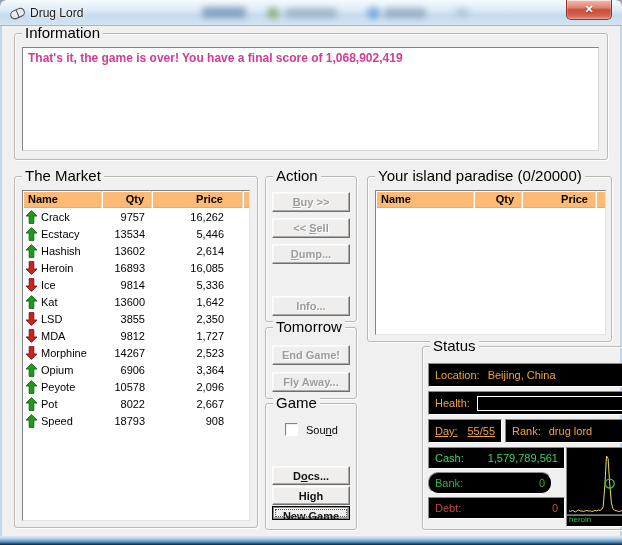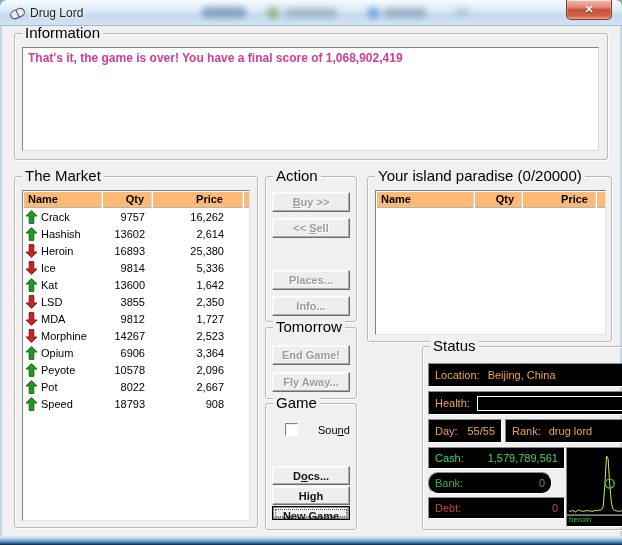--- a/index.html
+++ b/index.html
@@ -59,21 +59,21 @@
 
   
   .btn{position:absolute;left:6px;width:78px;height:20px;background:#efeeed;
     border:1px solid;border-color:#fdfdfd #6e6e6e #6e6e6e #fdfdfd;
     box-shadow:inset -1px -1px 0 #a9a9a9,inset 1px 1px 0 #f8f8f8;
     font-size:11px;text-align:center;line-height:17px;color:#111;cursor:pointer;
     font-family:"Liberation Sans",sans-serif;font-weight:bold;}
   .btn.disabled{color:#9c9c9c;text-shadow:1px 1px 0 #fff;cursor:default;}
   .btn.default{border-color:#000;box-shadow:inset 0 0 0 1px #8a8a8a,inset -2px -2px 0 #a9a9a9,inset 2px 2px 0 #f8f8f8;
     outline:1px dotted #555;outline-offset:-4px;}
-  .checkbox-row{position:absolute;left:19px;display:flex;align-items:center;gap:20px;font-size:11px;cursor:pointer;}
+  .checkbox-row{position:absolute;left:19px;display:flex;align-items:center;gap:8px;font-size:11px;cursor:pointer;}
   .checkbox{width:13px;height:13px;background:#fff;border:1px solid;
     border-color:#848484 #fff #fff #848484;box-shadow:inset 1px 1px 0 #4d4d4d1a;}
 
   
   .spanel{position:absolute;background:#000;border:1px solid;border-color:#8a8a8a #fff #fff #8a8a8a;
     display:flex;align-items:center;font-size:11px;padding:0 6px;white-space:nowrap;overflow:hidden;}
   .amber{color:var(--status-amber);} .grn{color:var(--cash-green);}
   .grn2{color:var(--bank-green);} .red{color:var(--debt-red);}
   .sp-between{justify-content:space-between;}
   .lbl-gap{margin-right:8px;}
@@ -139,36 +139,48 @@
               <div class="num m-qty">9757</div>
               <div class="num m-price">16,262</div>
             </div>
             <div class="lv-row">
               <div class="c-name m-name">
                 <span class="trend up">
                   <svg width="11" height="14" viewBox="0 0 12 14">
                     <polygon points="6,0 12,6 8.6,6 8.6,14 3.4,14 3.4,6 0,6" fill="currentColor" stroke="#0b4d0b" stroke-width="0.8"></polygon>
                   </svg>
                 </span>
+                <span>Ecstacy</span>
+              </div>
+              <div class="num m-qty">13534</div>
+              <div class="num m-price">5,446</div>
+            </div>
+            <div class="lv-row">
+              <div class="c-name m-name">
+                <span class="trend up">
+                  <svg width="11" height="14" viewBox="0 0 12 14">
+                    <polygon points="6,0 12,6 8.6,6 8.6,14 3.4,14 3.4,6 0,6" fill="currentColor" stroke="#0b4d0b" stroke-width="0.8"></polygon>
+                  </svg>
+                </span>
                 <span>Hashish</span>
               </div>
               <div class="num m-qty">13602</div>
               <div class="num m-price">2,614</div>
             </div>
             <div class="lv-row">
               <div class="c-name m-name">
                 <span class="trend down">
                   <svg width="11" height="14" viewBox="0 0 12 14">
                     <polygon points="6,14 12,8 8.6,8 8.6,0 3.4,0 3.4,8 0,8" fill="currentColor" stroke="#5e0d0d" stroke-width="0.8"></polygon>
                   </svg>
                 </span>
                 <span>Heroin</span>
               </div>
               <div class="num m-qty">16893</div>
-              <div class="num m-price">25,380</div>
+              <div class="num m-price">16,085</div>
             </div>
             <div class="lv-row">
               <div class="c-name m-name">
                 <span class="trend down">
                   <svg width="11" height="14" viewBox="0 0 12 14">
                     <polygon points="6,14 12,8 8.6,8 8.6,0 3.4,0 3.4,8 0,8" fill="currentColor" stroke="#5e0d0d" stroke-width="0.8"></polygon>
                   </svg>
                 </span>
                 <span>Ice</span>
               </div>
@@ -272,21 +284,21 @@
               <div class="num m-price">908</div>
             </div>
           </div>
       </div>
     </div>
 
     <div class="group" style="left:263px;top:150px;width:92px;height:146px;">
       <span class="group-label">Action</span>
       <button class="btn disabled" style="top:15px;"><u>B</u>uy &gt;&gt;</button>
       <button class="btn disabled" style="top:41px;">&lt;&lt; <u>S</u>ell</button>
-      <button class="btn disabled" style="top:93px;">Places...</button>
+      <button class="btn disabled" style="top:67px;"><u>D</u>ump...</button>
       <button class="btn disabled" style="top:119px;">Info...</button>
     </div>
 
     <div class="group" style="left:263px;top:301px;width:92px;height:72px;">
       <span class="group-label">Tomorrow</span>
       <button class="btn disabled" style="top:17px;">End Game!</button>
       <button class="btn disabled" style="top:44px;">Fly Away...</button>
     </div>
 
     <div class="group" style="left:263px;top:377px;width:92px;height:127px;">
@@ -319,21 +331,21 @@
       <div class="spanel amber" style="left:5px;top:16px;width:233px;height:24px;">
         <span class="lbl-gap">Location:</span>
         <span>Beijing, China</span>
       </div>
 
       <div class="spanel amber" style="left:5px;top:44px;width:233px;height:24px;">
         <span>Health:</span>
         <span class="hbar"><span class="hbar-fill" id="health-fill" style="width: 100%;"></span></span>
       </div>
 
-      <div class="spanel amber sp-between" style="left:5px;top:72px;width:74px;height:24px;">
+      <div class="spanel amber sp-between" style="left:5px;top:72px;width:74px;height:24px;text-decoration:underline;">
         <span>Day:</span>
         <span>55/55</span>
       </div>
       <div class="spanel amber" style="left:82px;top:72px;width:156px;height:24px;">
         <span class="lbl-gap">Rank:</span>
         <span>drug lord</span>
       </div>
 
       <div class="spanel grn sp-between" style="left:5px;top:100px;width:137px;height:22px;">
         <span>Cash:</span>

